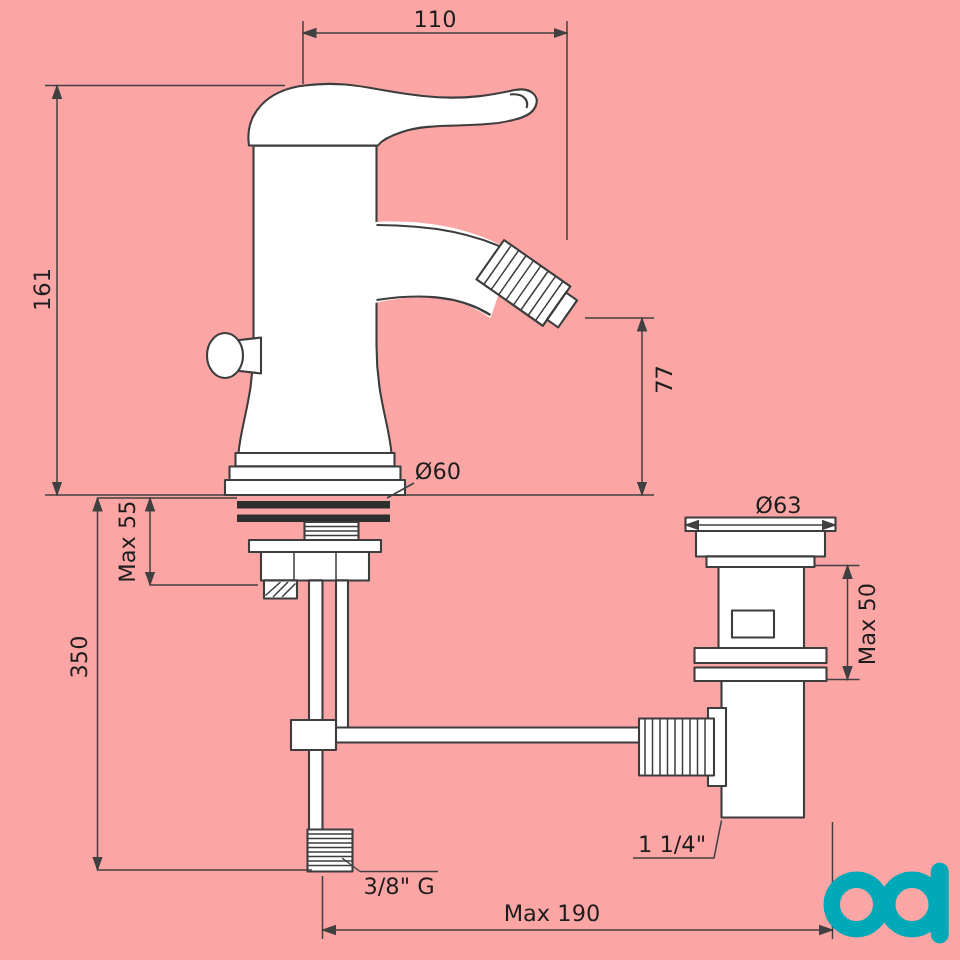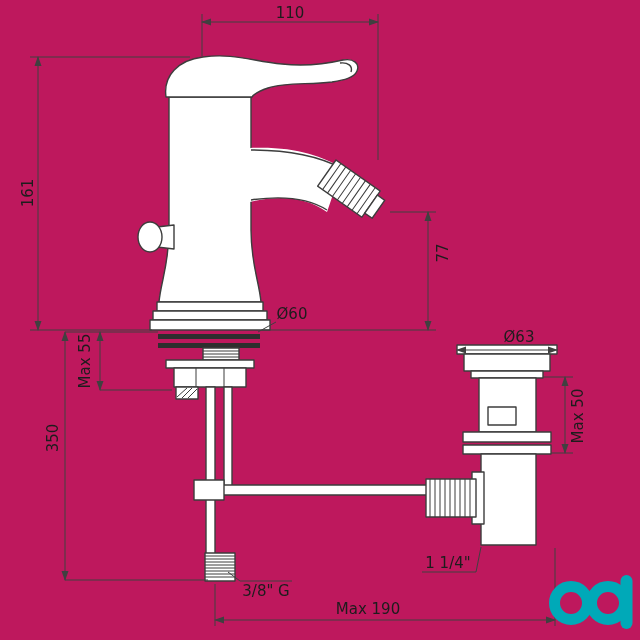--- a/index.html
+++ b/index.html
@@ -1,16 +1,16 @@
 <!DOCTYPE html>
 <html><head>
 <meta charset="utf-8">
 <style>
   html,body { margin:0; padding:0; background:#ffffff; }
-  .stage { width:640px; height:640px; position:relative; background:#be185d; overflow:hidden; }
+  .stage { width:640px; height:640px; position:relative; background:#fca5a5; overflow:hidden; }
   svg { display:block; }
   .ln   { stroke:#404040; stroke-width:1; fill:none; }
   .dim  { font-family:"DejaVu Sans", sans-serif; font-size:15px; fill:#1d1d1d; }
   .pt   { stroke:#3d3d3d; stroke-width:1.4; fill:#ffffff; stroke-linejoin:round; }
   .pto  { stroke:#3d3d3d; stroke-width:1.4; fill:none; stroke-linejoin:round; }
   .solid{ fill:#2e2e2e; stroke:none; }
   .hatch{ stroke:#3d3d3d; stroke-width:1; fill:none; }
   .logo-ring { fill:none; stroke:#00a9b8; stroke-width:11; }
   .logo-bar  { fill:#00a9b8; }
 </style>

